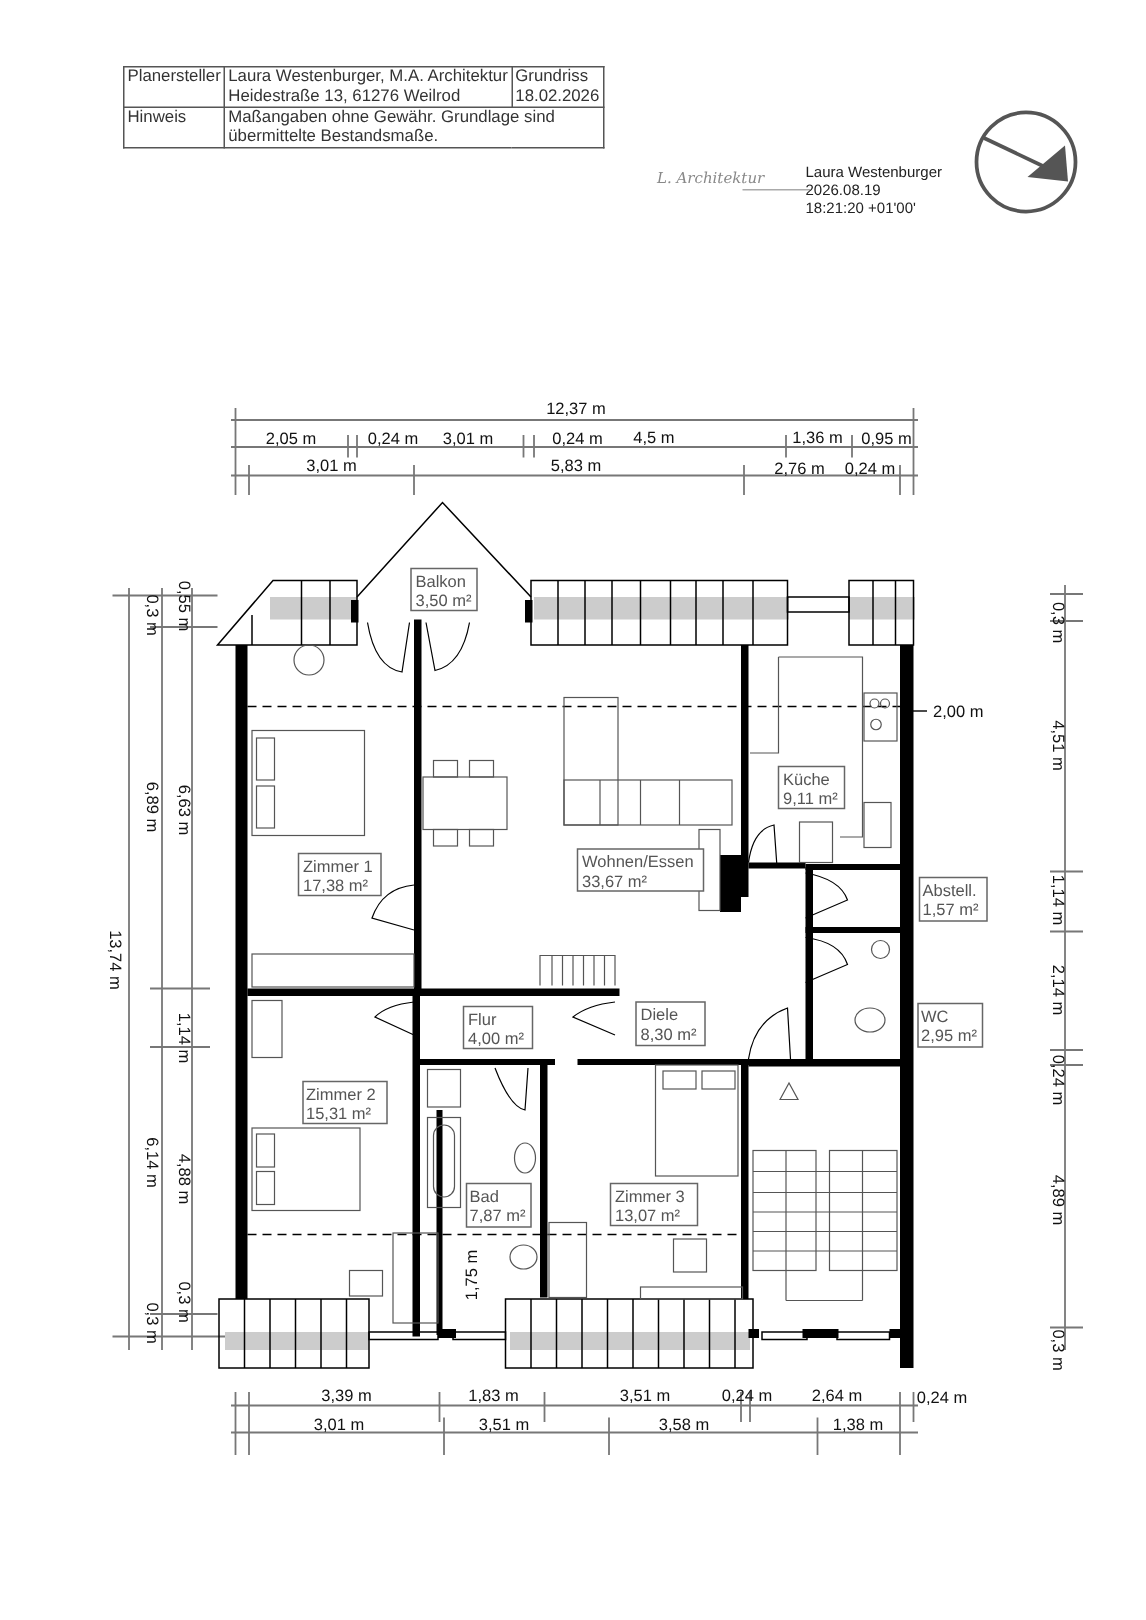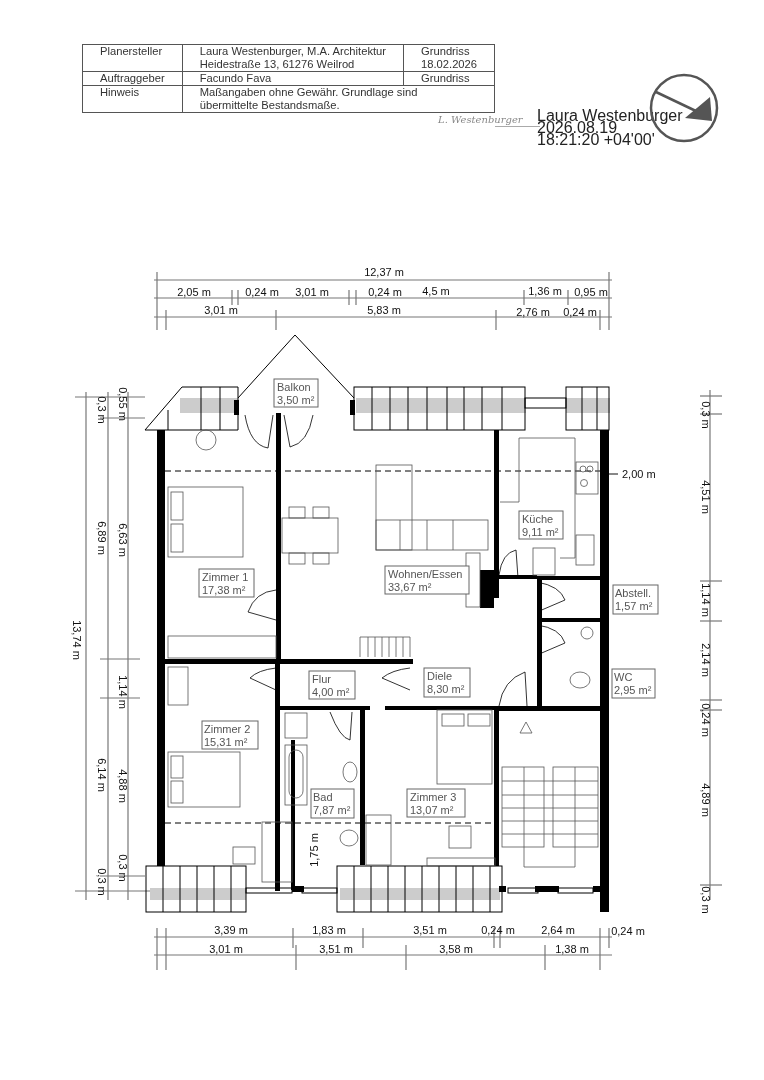--- a/index.html
+++ b/index.html
@@ -1,21 +1,21 @@
 <!DOCTYPE html>
 <html><head>
 <meta charset="utf-8">
 <style>
   html, body { margin:0; padding:0; background:#fff; }
   body { width:764px; height:1080px; position:relative; overflow:hidden; font-family:"Liberation Sans", sans-serif; color:#222; }
   .titleblock { position:absolute; left:82px; top:44px; border-collapse:collapse; font-size:11.2px; line-height:13px; }
-  .titleblock td { border:1px solid #555; padding:0 17px; vertical-align:top; color:#333; white-space:nowrap; }
+  .titleblock td { border:1px solid #555; padding:0 2px; vertical-align:top; color:#333; white-space:nowrap; }
   .sig { position:absolute; left:438px; top:114px; font-family:"DejaVu Serif", serif; font-style:italic; font-size:10px; color:#888; }
   .sig-line { position:absolute; left:495px; top:126px; width:45px; height:1px; background:#aaa; }
-  .sig-info { position:absolute; left:537px; top:110px; font-size:16px; line-height:12px; color:#222; }
+  .sig-info { position:absolute; left:537px; top:110px; font-size:10px; line-height:12px; color:#222; }
   .sig-info div { white-space:nowrap; }
   .north { position:absolute; left:648px; top:72px; }
   .plan { position:absolute; left:0; top:0; }
   .plan text { font-family:"Liberation Sans", sans-serif; }
 </style>
 </head>
 <body>
 
 <table class="titleblock">
   <tbody>
@@ -24,40 +24,35 @@
     <td>
           <div>Laura Westenburger, M.A. Architektur</div>
           <div>Heidestraße 13, 61276 Weilrod</div>
         </td>
     <td>
           <div>Grundriss</div>
           <div>18.02.2026</div>
         </td>
   </tr>
   <tr>
-    <td>Auftraggeber</td>
-    <td>Facundo Fava</td>
-    <td>Grundriss</td>
-  </tr>
-  <tr>
     <td>Hinweis</td>
     <td colspan="2">
           <div>Maßangaben ohne Gewähr. Grundlage sind</div>
           <div>übermittelte Bestandsmaße.</div>
         </td>
   </tr>
 </tbody>
   </table>
 
-<div class="sig">L. Westenburger</div>
+<div class="sig">L. Architektur</div>
 <div class="sig-line"></div>
 <div class="sig-info">
   <div>Laura Westenburger</div>
   <div>2026.08.19</div>
-  <div>18:21:20 +04'00'</div>
+  <div>18:21:20 +01'00'</div>
 </div>
 
 <svg class="north" width="72" height="72">
   <circle cx="36" cy="36" r="33" fill="none" stroke="#555" stroke-width="2.5"></circle>
   <line x1="8" y1="20" x2="50" y2="40" stroke="#555" stroke-width="2.5"></line>
   <polygon points="37,46 62,25 64,49" fill="#555"></polygon>
 </svg>
 
 <svg class="plan" width="764" height="1080">
 

